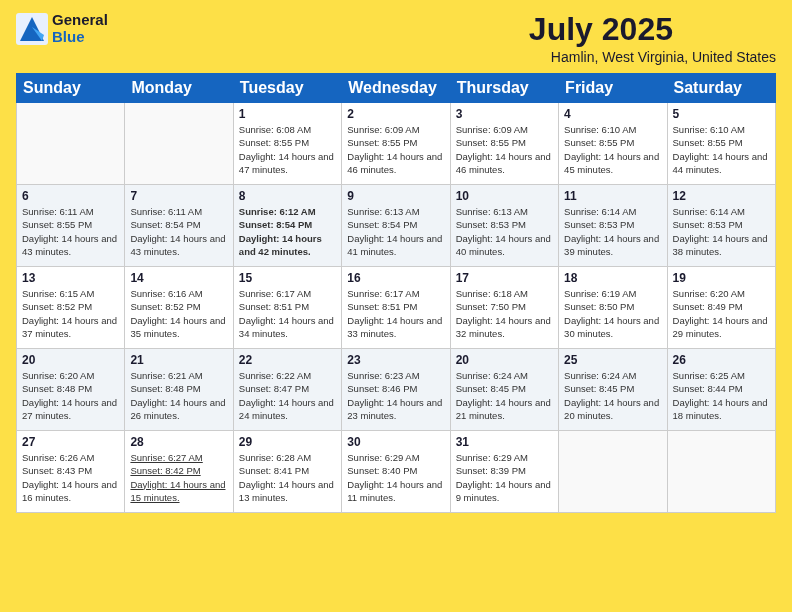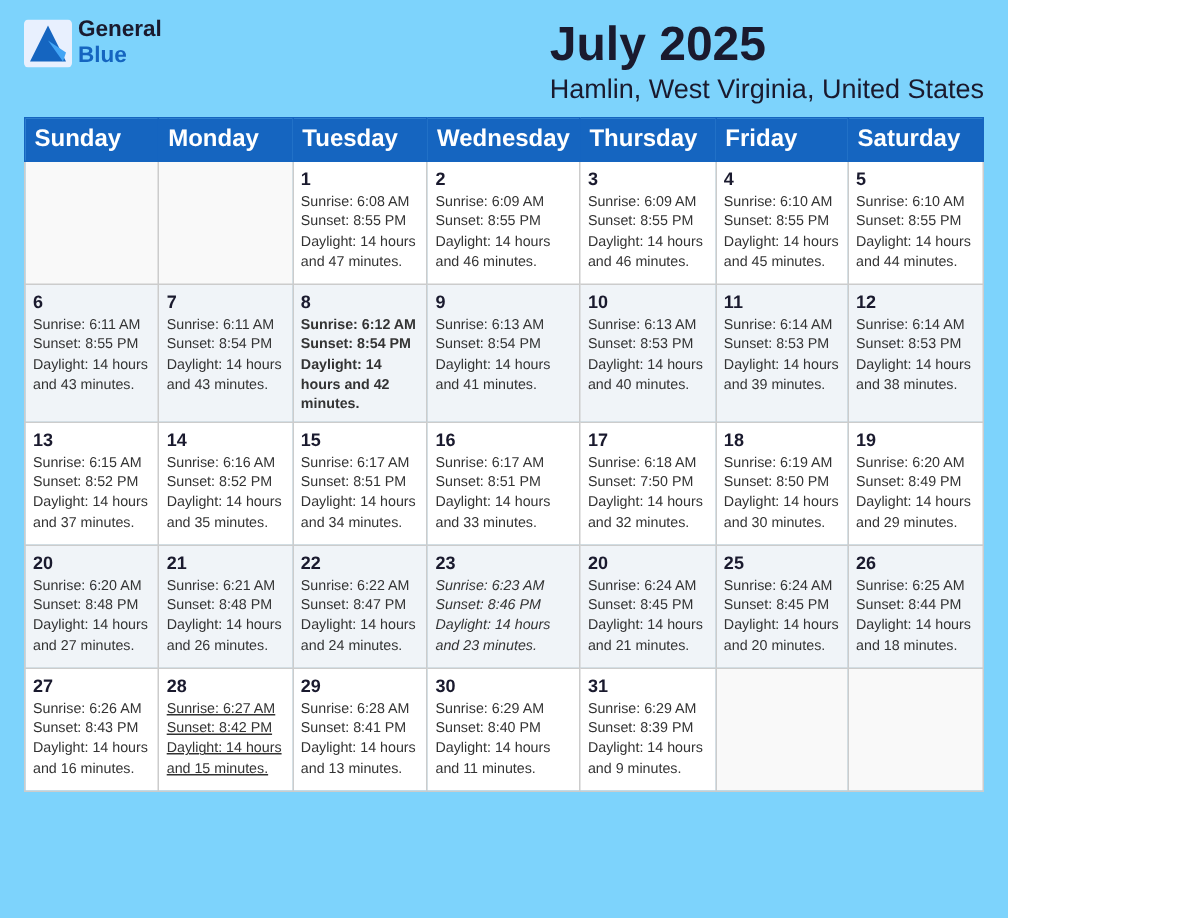--- a/index.html
+++ b/index.html
@@ -4,24 +4,24 @@
   <style>
     * { margin: 0; padding: 0; box-sizing: border-box; }
     body {
       font-family: Arial, sans-serif;
       background: #fff;
       width: 792px;
       height: 612px;
       overflow: hidden;
     }
     .page {
-      width: 672px;
+      width: 792px;
       height: 612px;
       padding: 12px 16px;
-      background: #7dd3fc;
+      background: #fde047;
     }
     .header {
       display: flex;
       justify-content: space-between;
       align-items: flex-start;
       margin-bottom: 8px;
     }
     .logo-general {
       font-size: 15px;
       font-weight: bold;
@@ -46,23 +46,24 @@
     .title-block {
       text-align: left;
     }
     .main-title {
       font-size: 32px;
       font-weight: bold;
       color: #1a1a2e;
       line-height: 1.1;
     }
     .subtitle {
-      font-size: 18px;
+      font-size: 14px;
       color: #1a1a2e;
       margin-top: 2px;
+      margin-left: 22px;
     }
     .calendar {
       width: 100%;
       border-collapse: collapse;
       border: 1px solid #ccc;
     }
     .calendar th {
       background: #1565c0;
       color: #fff;
       text-align: left;
@@ -269,21 +270,21 @@
 Daylight: 14 hours and 26 minutes.</div>
           </td>
           <td>
             <span class="day-num">22</span>
             <div class="day-info" style="white-space: pre-line;">Sunrise: 6:22 AM
 Sunset: 8:47 PM
 Daylight: 14 hours and 24 minutes.</div>
           </td>
           <td>
             <span class="day-num">23</span>
-            <div class="day-info" style="white-space: pre-line; font-style: italic;">Sunrise: 6:23 AM
+            <div class="day-info" style="white-space: pre-line;">Sunrise: 6:23 AM
 Sunset: 8:46 PM
 Daylight: 14 hours and 23 minutes.</div>
           </td>
           <td>
             <span class="day-num">20</span>
             <div class="day-info" style="white-space: pre-line;">Sunrise: 6:24 AM
 Sunset: 8:45 PM
 Daylight: 14 hours and 21 minutes.</div>
           </td>
           <td>

